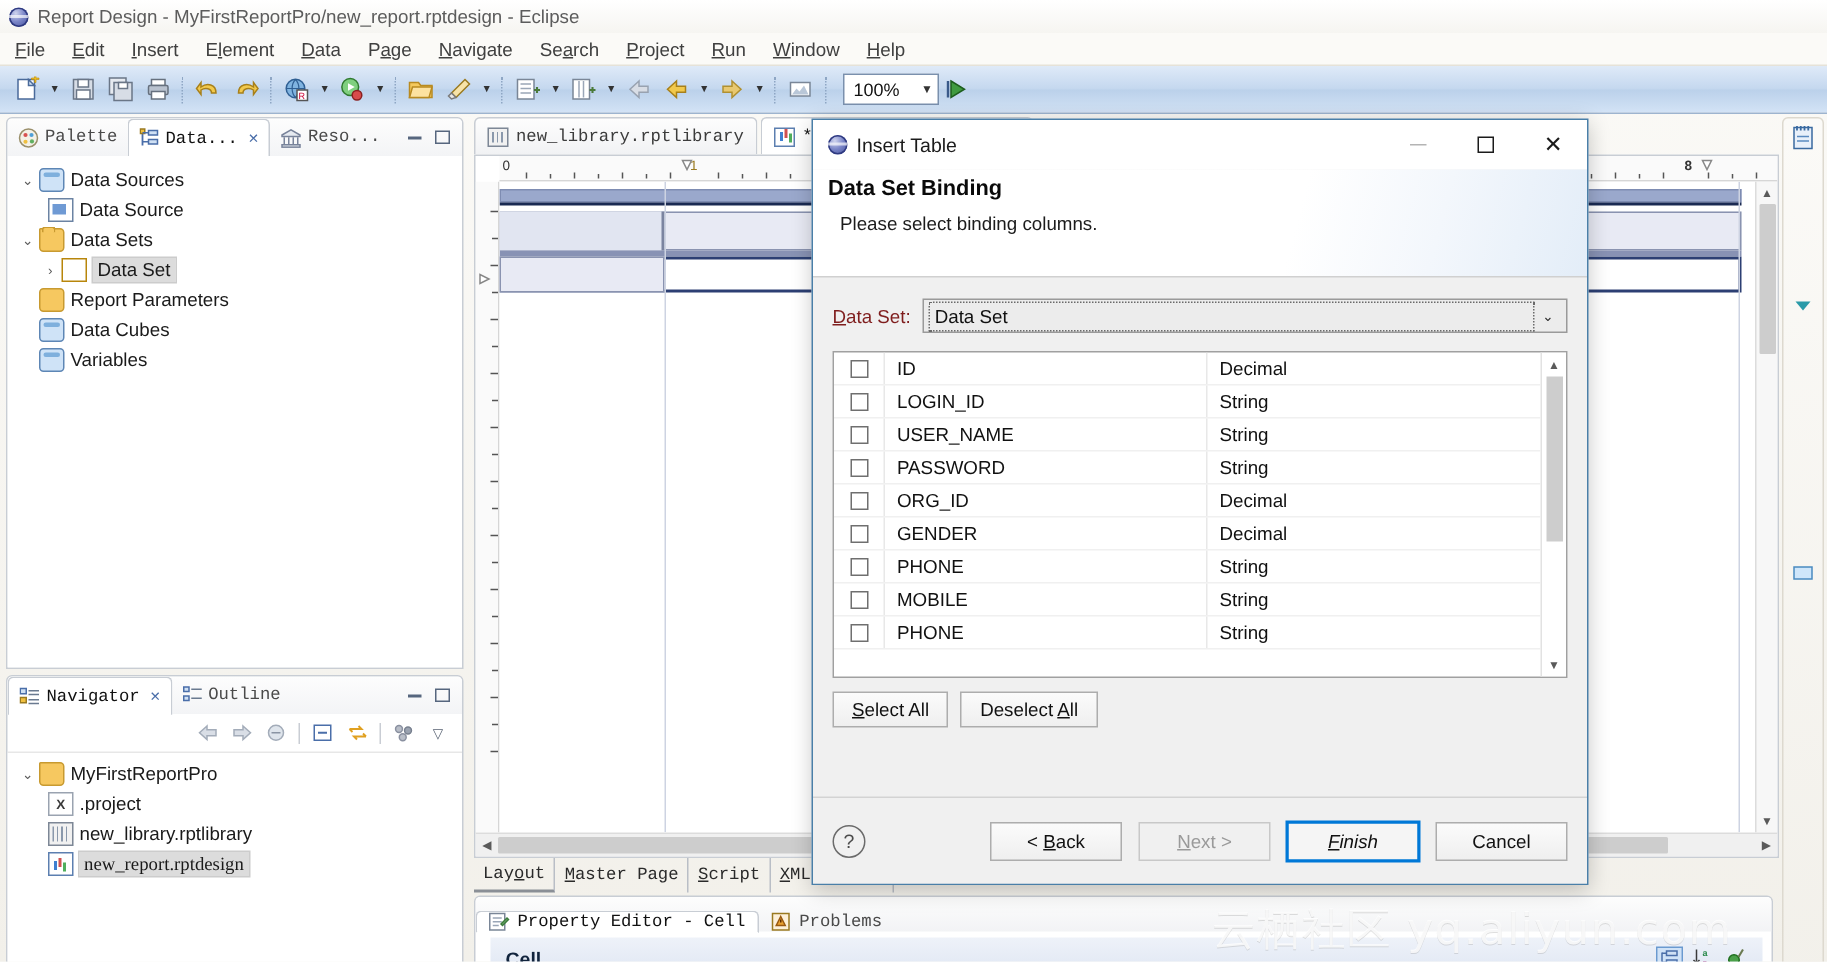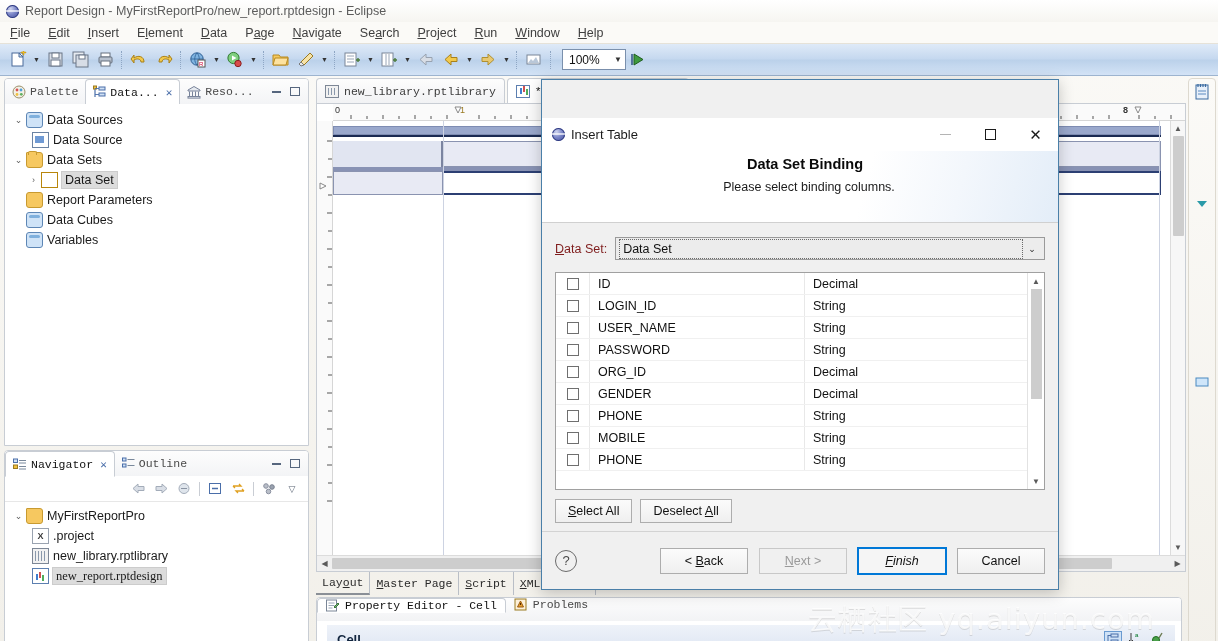--- a/index.html
+++ b/index.html
@@ -246,21 +246,21 @@
   }
   .ltab.active { border-bottom: 2px solid #8a8f96; font-weight: normal; }
 
   
   .prop-panel {
     height: 66px; margin: 2px 4px 0 4px;
     background: #fff; border: 1px solid #c8cdd4;
     border-radius: 4px 4px 0 0; overflow: hidden;
     display: flex; flex-direction: column;
   }
-  .prop-tabs { height: 23px; display: flex; align-items: flex-start; background: linear-gradient(180deg,#fdfdfd,#f2f3f5); }
+  .prop-tabs { height: 23px; display: flex; align-items: flex-end; background: linear-gradient(180deg,#fdfdfd,#f2f3f5); }
   .ptab {
     display: flex; align-items: center; gap: 5px; padding: 0 8px;
     font-family: "Liberation Mono", monospace; font-size: 11.5px; color: #4a4a4a;
   }
   .ptab.active { background:#fff; border:1px solid #c8cdd4; border-bottom-color:#fff; border-radius:4px 4px 0 0; color:#111; margin-bottom:-1px; }
   .prop-head {
     height: 28px; margin: 4px 6px 0 10px;
     background: linear-gradient(180deg,#eef2f9,#dde5f2);
     display: flex; align-items: center; padding-left: 10px;
     font-weight: bold; font-size: 13px; color: #11243d;
@@ -293,34 +293,32 @@
     width: 518px; height: 511px;
     background: #f0f0f0;
     border: 1px solid #4a7fa8;
     box-shadow: 0 3px 14px rgba(0,0,0,0.22);
     display: flex; flex-direction: column;
   }
   .dlg-titlebar {
     height: 33px; display: flex; align-items: center;
     padding-left: 10px;
     background: #fff;
-    margin-top: 38px;
   }
   .dlg-ttl { font-size: 13px; color: #1b1b1b; }
   .dlg-wbtns { margin-left: auto; display: flex; height: 100%; }
   .wbtn { width: 45px; display: flex; align-items: center; justify-content: center; }
   .wb-min { width: 11px; height: 1.5px; background: #b4b4b4; }
   .wb-max { width: 11px; height: 11px; border: 1.5px solid #1b1b1b; }
   .wb-close { font-size: 15px; color: #1b1b1b; line-height: 1; }
   .dlg-header {
     height: 72px;
     background: linear-gradient(105deg,#ffffff 0%,#ffffff 62%,#f3f7fc 80%,#e3edf8 100%);
     border-bottom: 1px solid #d0d0d0;
     padding: 5px 0 0 10px;
-    text-align: center;
   }
   .dlg-h1 { font-size: 14.5px; font-weight: bold; color: #0a0a0a; margin-bottom: 8px; }
   .dlg-h2 { font-size: 12.5px; color: #1b1b1b; padding-left: 8px; }
   .dlg-body { flex: 1; padding: 14px 13px 0 13px; display: flex; flex-direction: column; }
   .ds-row { display: flex; align-items: center; gap: 8px; margin-bottom: 12px; }
   .ds-label { font-size: 12.5px; color: #7f1d1d; }
   .ds-combo {
     flex: 1; height: 23px;
     background: #ececec; border: 1px solid #9a9a9a;
     display: flex; align-items: center; padding: 0 2px 0 4px;

